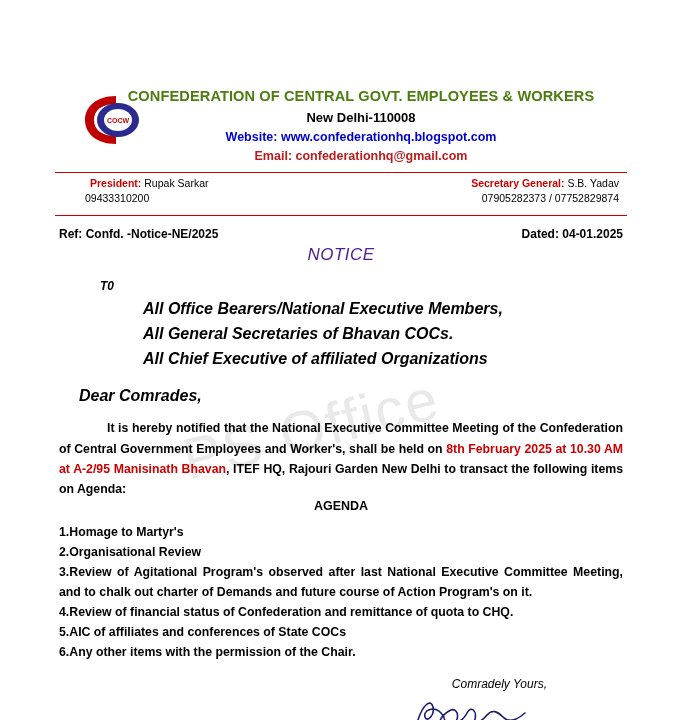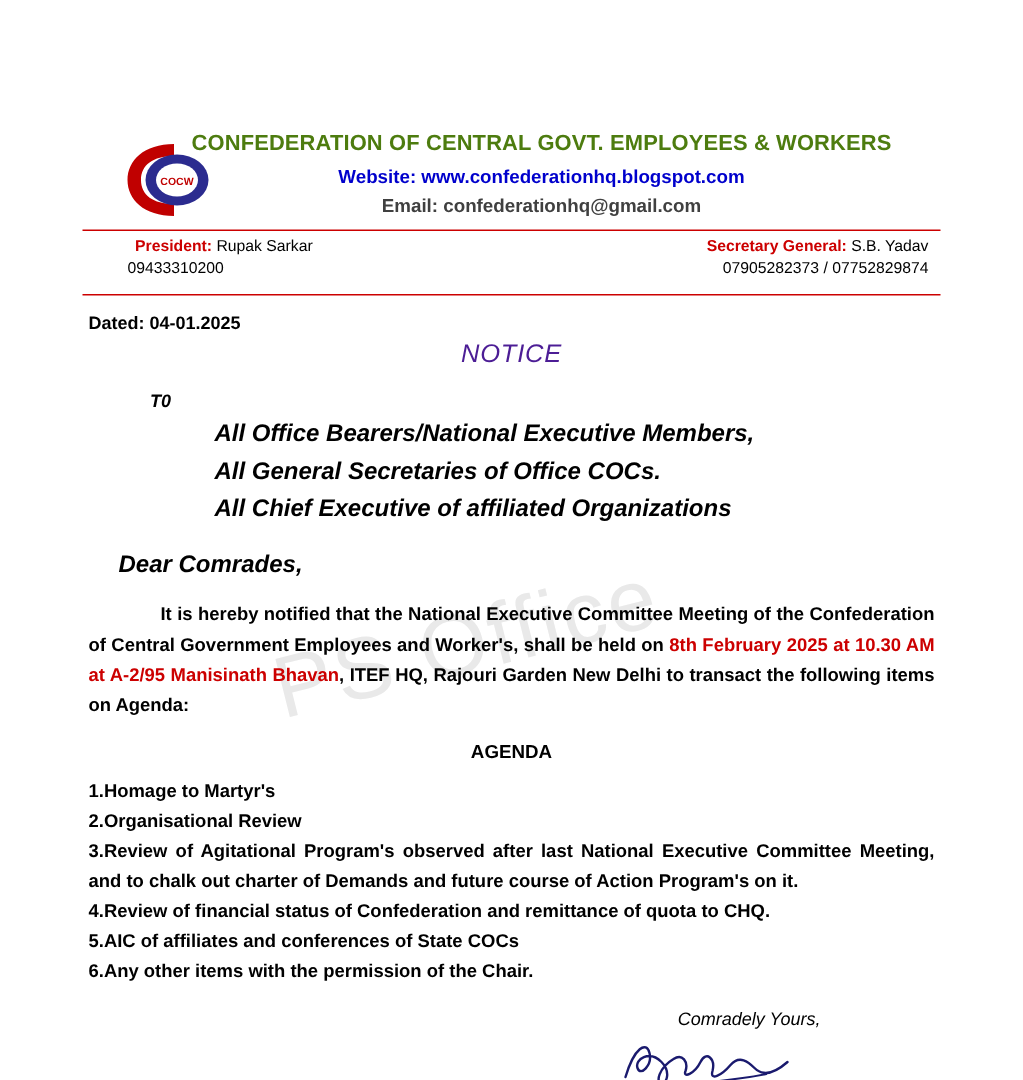--- a/index.html
+++ b/index.html
@@ -73,21 +73,21 @@
   .org-web {
     font-size: 12.5px;
     font-weight: bold;
     color: #0000cc;
     margin-top: 5px;
     padding-left: 40px;
   }
   .org-email {
     font-size: 12.5px;
     font-weight: bold;
-    color: #404040;
+    color: #b91c1c;
     margin-top: 5px;
     padding-left: 40px;
   }
 
   .rule {
     border: none;
     border-top: 1px solid #cc0000;
     margin: 9px 0 0 0;
   }
   .contact-row {
@@ -166,21 +166,20 @@
     text-align: justify;
     padding: 0 4px;
   }
   .body-para .indent { display: inline-block; width: 48px; }
   .hl-red { color: #cc0000; }
 
   .agenda-head {
     text-align: center;
     font-size: 12.5px;
     font-weight: bold;
-    margin-top: 14px;
   }
   .agenda-list {
     margin-top: 10px;
     font-size: 12.3px;
     font-weight: bold;
     line-height: 1.62;
     padding: 0 4px;
   }
   .agenda-item { text-align: justify; }
 
@@ -212,20 +211,21 @@
     <div class="letterhead">
 
       <svg class="logo" viewBox="0 0 64 54">
         <path d="M34 3 C14 3, 3 14, 3 27 C3 40, 14 51, 34 51 L34 43 C20 43, 12 37, 12 27 C12 17, 20 11, 34 11 Z" fill="#c00000"></path>
         <ellipse cx="36" cy="27" rx="21" ry="17" fill="#2b2b8f"></ellipse>
         <ellipse cx="36" cy="27" rx="14" ry="11" fill="#ffffff"></ellipse>
         <text x="36" y="30" font-size="7" font-family="Liberation Sans, sans-serif" font-weight="bold" fill="#c00000" text-anchor="middle">COCW</text>
       </svg>
 
       <div class="org-name">CONFEDERATION OF CENTRAL GOVT. EMPLOYEES &amp; WORKERS</div>
+      <div class="org-city">New Delhi-110008</div>
       <div class="org-web">Website: www.confederationhq.blogspot.com</div>
       <div class="org-email">Email: confederationhq@gmail.com</div>
 
       <hr class="rule">
 
       <div class="contact-row">
         <div class="contact-col left">
           <span class="contact-title">President:</span>
           <span class="contact-name">Rupak Sarkar</span>
           <span class="contact-phone">09433310200</span>
@@ -234,29 +234,30 @@
           <span class="contact-title">Secretary General:</span>
           <span class="contact-name">S.B. Yadav</span>
           <span class="contact-phone">07905282373 / 07752829874</span>
         </div>
       </div>
 
       <hr class="rule">
     </div>
 
     <div class="refline">
+      <span>Ref: Confd. -Notice-NE/2025</span>
       <span>Dated: 04-01.2025</span>
     </div>
 
     <div class="notice-title">NOTICE</div>
 
     <div class="to-label">T0</div>
     <div class="addressees">
       <div>All Office Bearers/National Executive Members,</div>
-      <div>All General Secretaries of Office COCs.</div>
+      <div>All General Secretaries of Bhavan COCs.</div>
       <div>All Chief Executive of affiliated Organizations</div>
     </div>
 
     <div class="salutation">Dear Comrades,</div>
 
     <div class="body-para">
       <span class="indent"></span><span>It is hereby notified that the National Executive Committee Meeting of the Confederation of Central Government Employees and Worker's, shall be held on </span><span class="hl-red">8th February 2025 at 10.30 AM at A-2/95 Manisinath Bhavan</span><span>, ITEF HQ, Rajouri Garden New Delhi to transact the following items on Agenda:</span>
     </div>
 
     <div class="agenda-head">AGENDA</div>

